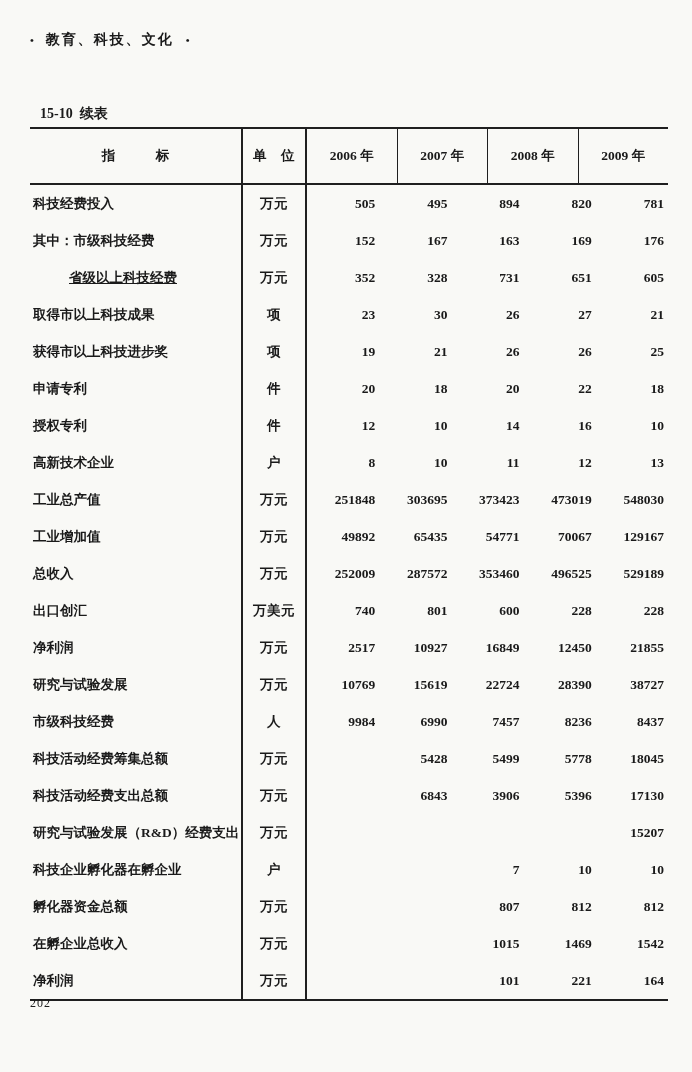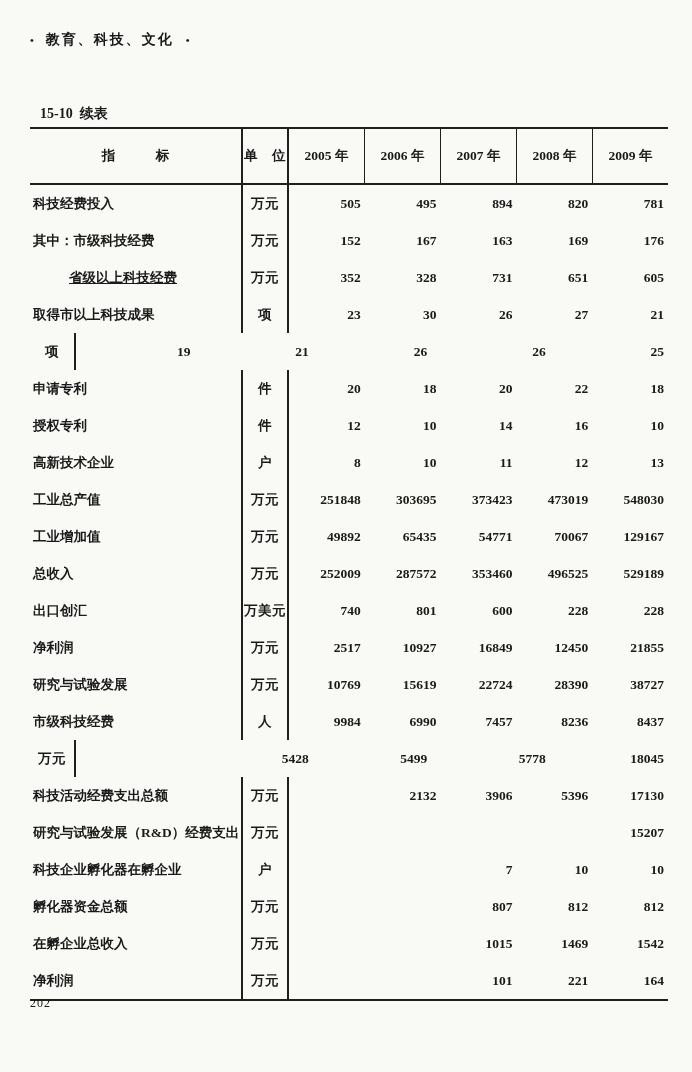--- a/index.html
+++ b/index.html
@@ -29,21 +29,21 @@
     border-bottom:2px solid #1f1f1f;
     font-weight:600;
   }
   .thead {
     display:flex; height:56px;
     border-bottom:2px solid #1f1f1f;
     font-size:13.5px;
   }
   .cell { height:100%; display:flex; align-items:center; overflow:hidden; }
   .c-label { width:213px; padding-left:3px; border-right:2px solid #1f1f1f; font-size:13.5px; }
-  .c-unit  { width:46px; justify-content:center; border-right:2px solid #1f1f1f; font-size:13.5px; letter-spacing:0.5px; }
+  .c-unit  { width:64px; justify-content:center; border-right:2px solid #1f1f1f; font-size:13.5px; letter-spacing:0.5px; }
   .c-val   { flex:1 1 0; justify-content:flex-end; padding-right:4px; font-size:13.5px; }
   .thead .c-label { justify-content:center; padding-left:0; white-space:pre; }
   .thead .c-unit  { white-space:pre; }
   .thead .c-val   { justify-content:center; padding-right:0; border-right:1.5px solid #1f1f1f; white-space:pre; }
   .thead .c-val:last-child { border-right:none; }
   .trow { display:flex; height:37px; }
   .trow.indent .c-label { padding-left:39px;text-decoration:underline; }
   .page-number {
     position:absolute; left:30px; top:996px;
     font-size:12px; letter-spacing:1px;
@@ -59,21 +59,20 @@
     <span class="hdr-title">教育、科技、文化</span>
     <span class="bullet">•</span>
   </div>
 
   <div class="table-label">15-10  续表</div>
 
   <div class="stat-table">
     <div class="thead">
       <div class="cell c-label">指　　　标</div>
       <div class="cell c-unit">单　位</div>
-      <div class="cell c-val">2005 年</div>
       <div class="cell c-val">2006 年</div>
       <div class="cell c-val">2007 年</div>
       <div class="cell c-val">2008 年</div>
       <div class="cell c-val">2009 年</div>
     </div>
     <div class="tbody" id="tbody">
   <div class="trow">
     <div class="cell c-label">科技经费投入</div>
     <div class="cell c-unit">万元</div>
     <div class="cell c-val">505</div>
@@ -107,20 +106,21 @@
     <div class="cell c-label">取得市以上科技成果</div>
     <div class="cell c-unit">项</div>
     <div class="cell c-val">23</div>
     <div class="cell c-val">30</div>
     <div class="cell c-val">26</div>
     <div class="cell c-val">27</div>
     <div class="cell c-val">21</div>
   </div>
 
   <div class="trow">
+    <div class="cell c-label">获得市以上科技进步奖</div>
     <div class="cell c-unit">项</div>
     <div class="cell c-val">19</div>
     <div class="cell c-val">21</div>
     <div class="cell c-val">26</div>
     <div class="cell c-val">26</div>
     <div class="cell c-val">25</div>
   </div>
 
   <div class="trow">
     <div class="cell c-label">申请专利</div>
@@ -216,33 +216,34 @@
     <div class="cell c-label">市级科技经费</div>
     <div class="cell c-unit">人</div>
     <div class="cell c-val">9984</div>
     <div class="cell c-val">6990</div>
     <div class="cell c-val">7457</div>
     <div class="cell c-val">8236</div>
     <div class="cell c-val">8437</div>
   </div>
 
   <div class="trow">
+    <div class="cell c-label">科技活动经费筹集总额</div>
     <div class="cell c-unit">万元</div>
     <div class="cell c-val"></div>
     <div class="cell c-val">5428</div>
     <div class="cell c-val">5499</div>
     <div class="cell c-val">5778</div>
     <div class="cell c-val">18045</div>
   </div>
 
   <div class="trow">
     <div class="cell c-label">科技活动经费支出总额</div>
     <div class="cell c-unit">万元</div>
     <div class="cell c-val"></div>
-    <div class="cell c-val">2132</div>
+    <div class="cell c-val">6843</div>
     <div class="cell c-val">3906</div>
     <div class="cell c-val">5396</div>
     <div class="cell c-val">17130</div>
   </div>
 
   <div class="trow">
     <div class="cell c-label">研究与试验发展（R&amp;D）经费支出</div>
     <div class="cell c-unit">万元</div>
     <div class="cell c-val"></div>
     <div class="cell c-val"></div>

